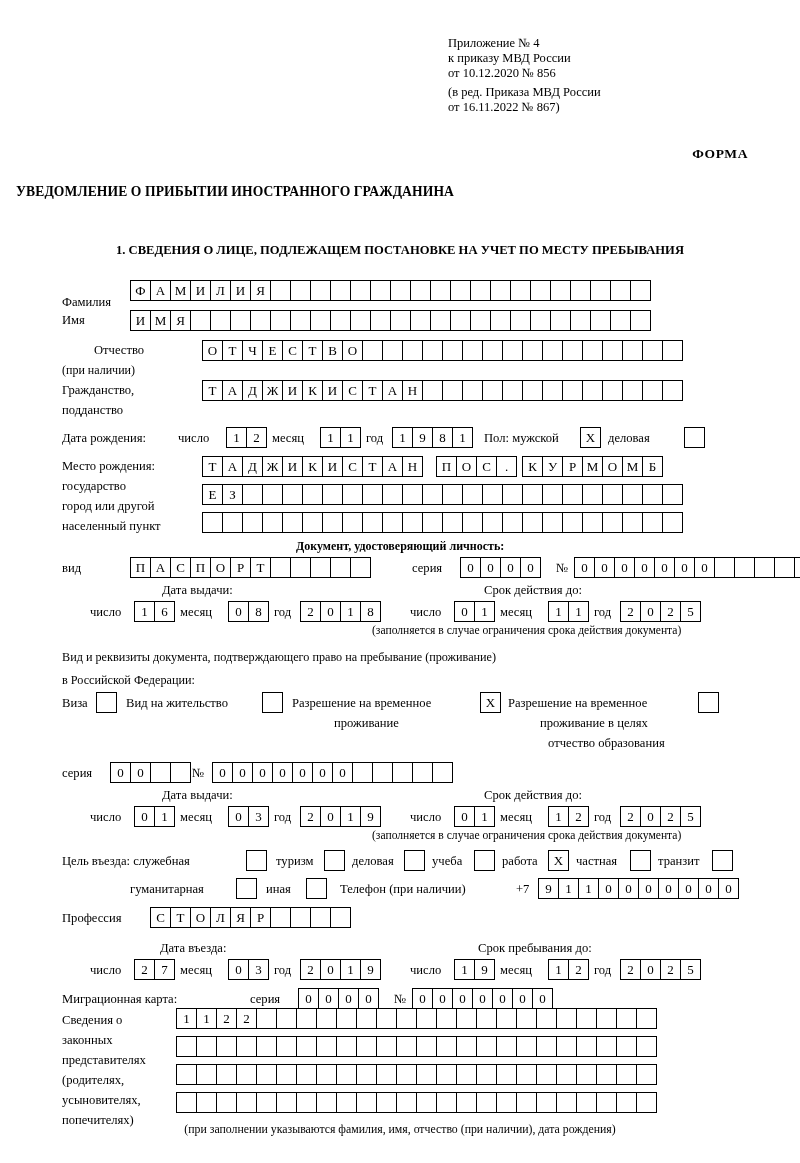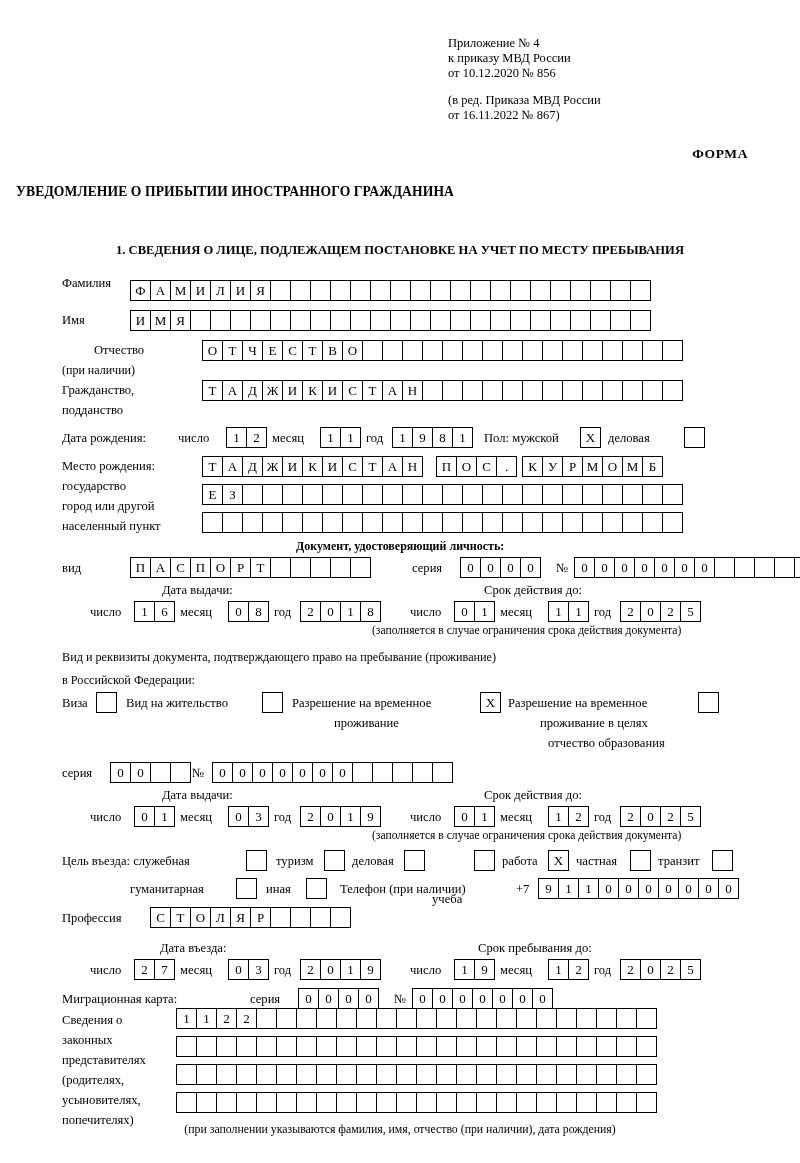--- a/index.html
+++ b/index.html
@@ -26,21 +26,21 @@
   
   .header-block {
     position: absolute;
     top: 36px;
     right: 52px;
     width: 300px;
     text-align: left;
     font-size: 12.5px;
     line-height: 15px;
   }
-  .header-block .grp2 { margin-top: 12px; }
+  .header-block .grp2 { margin-top: 4px; }
 
   .forma {
     position: absolute;
     top: 146px;
     right: 52px;
     font-size: 13.5px;
     font-weight: bold;
     letter-spacing: 0.6px;
     text-align: right;
   }
@@ -146,21 +146,21 @@
   <div class="forma">ФОРМА</div>
 
   <div class="title">
     <div>УВЕДОМЛЕНИЕ О ПРИБЫТИИ ИНОСТРАННОГО ГРАЖДАНИНА</div>
   </div>
 
   <div class="section-title">1. СВЕДЕНИЯ О ЛИЦЕ, ПОДЛЕЖАЩЕМ ПОСТАНОВКЕ НА УЧЕТ ПО МЕСТУ ПРЕБЫВАНИЯ</div>
 
   <div class="form">
 
-    <div class="lbl" style="left:62px; top:3px;">Фамилия</div>
+    <div class="lbl" style="left:62px; top:22px;">Фамилия</div>
     <div class="cells" id="cells-surname" style="left:130px; top:10px;">
         <div class="cell">Ф</div>
         <div class="cell">А</div>
         <div class="cell">М</div>
         <div class="cell">И</div>
         <div class="cell">Л</div>
         <div class="cell">И</div>
         <div class="cell">Я</div>
         <div class="cell"></div>
         <div class="cell"></div>
@@ -537,21 +537,21 @@
       </div>
 
     <div class="note" style="left:372px; top:559px;">(заполняется в случае ограничения срока действия документа)</div>
 
     <div class="lbl" style="left:62px; top:581px;">Цель въезда: служебная</div>
     <div class="boxsingle" id="box-purpose-service" style="left:246px; top:580px;"></div>
     <div class="lbl" style="left:276px; top:581px;">туризм</div>
     <div class="boxsingle" id="box-purpose-tourism" style="left:324px; top:580px;"></div>
     <div class="lbl" style="left:352px; top:581px;">деловая</div>
     <div class="boxsingle" id="box-purpose-business" style="left:404px; top:580px;"></div>
-    <div class="lbl" style="left:432px; top:581px;margin-top:38px;">учеба</div>
+    <div class="lbl" style="left:432px; top:581px;">учеба</div>
     <div class="boxsingle" id="box-purpose-study" style="left:474px; top:580px;"></div>
     <div class="lbl" style="left:502px; top:581px;">работа</div>
     <div class="boxsingle" id="box-purpose-work" style="left:548px; top:580px;">X</div>
     <div class="lbl" style="left:576px; top:581px;">частная</div>
     <div class="boxsingle" id="box-purpose-private" style="left:630px; top:580px;"></div>
     <div class="lbl" style="left:658px; top:581px;">транзит</div>
     <div class="boxsingle" id="box-purpose-transit" style="left:712px; top:580px;"></div>
 
     <div class="lbl" style="left:130px; top:609px;">гуманитарная</div>
     <div class="boxsingle" id="box-purpose-humanitarian" style="left:236px; top:608px;"></div>

